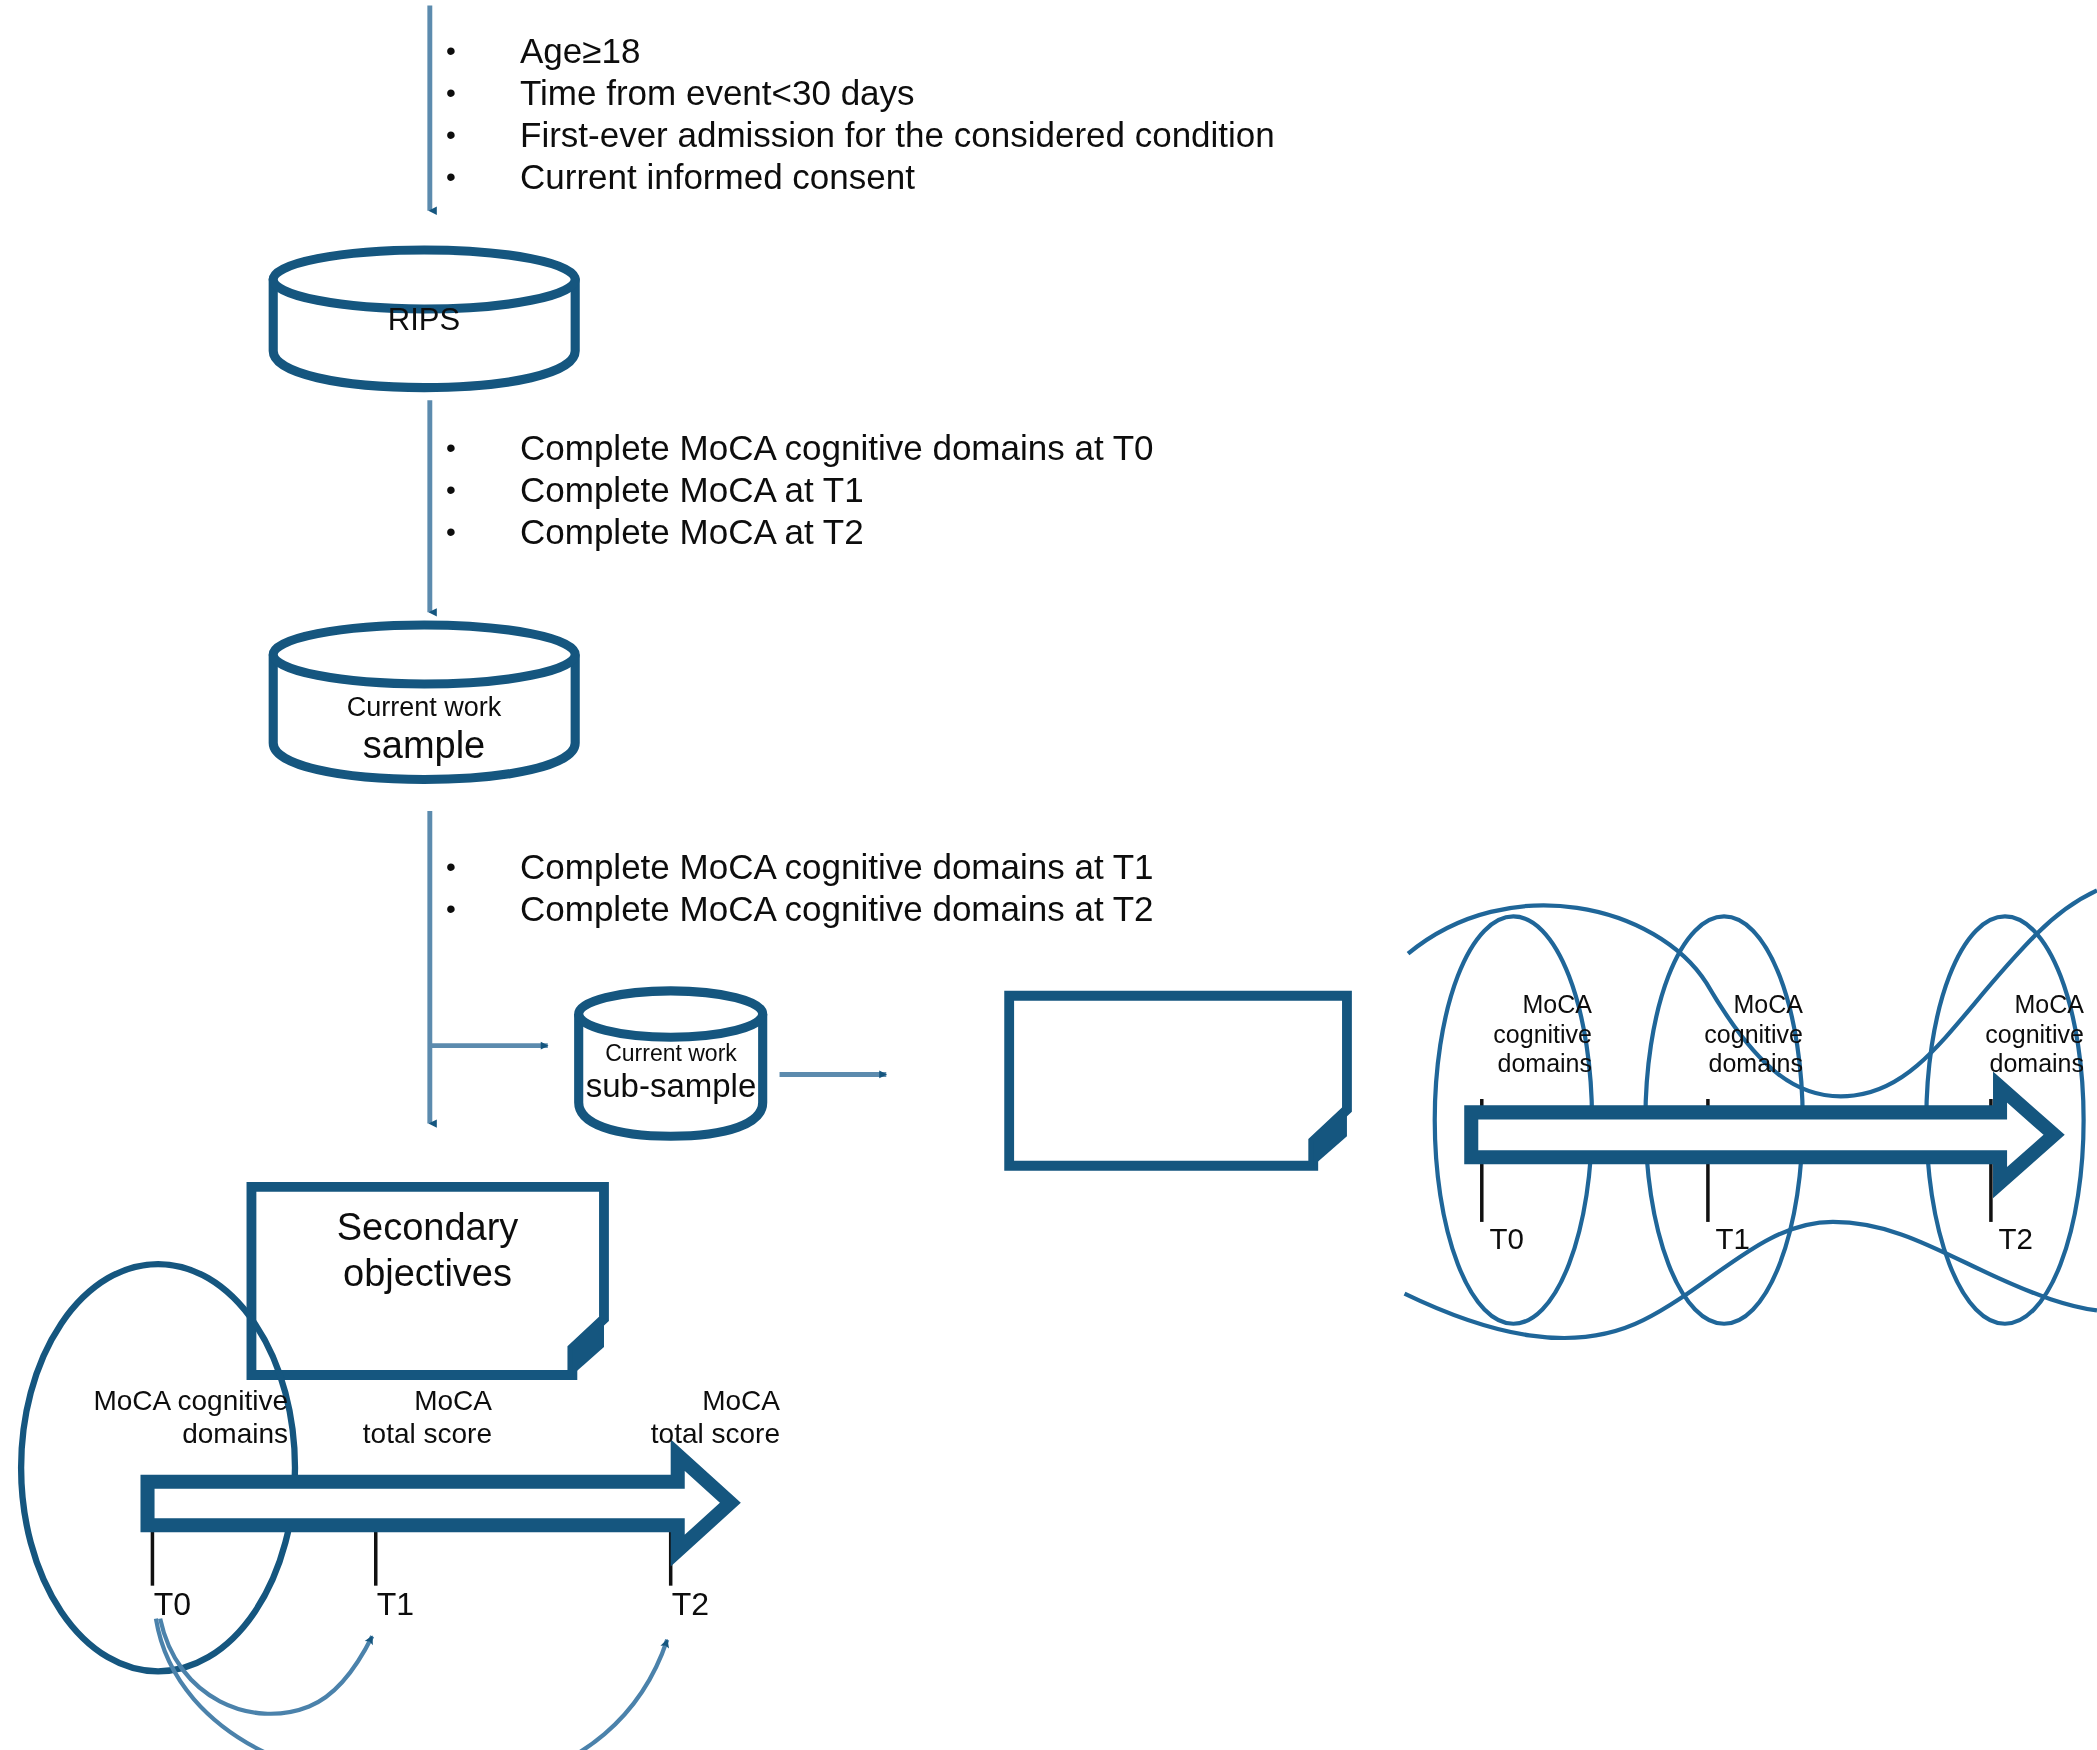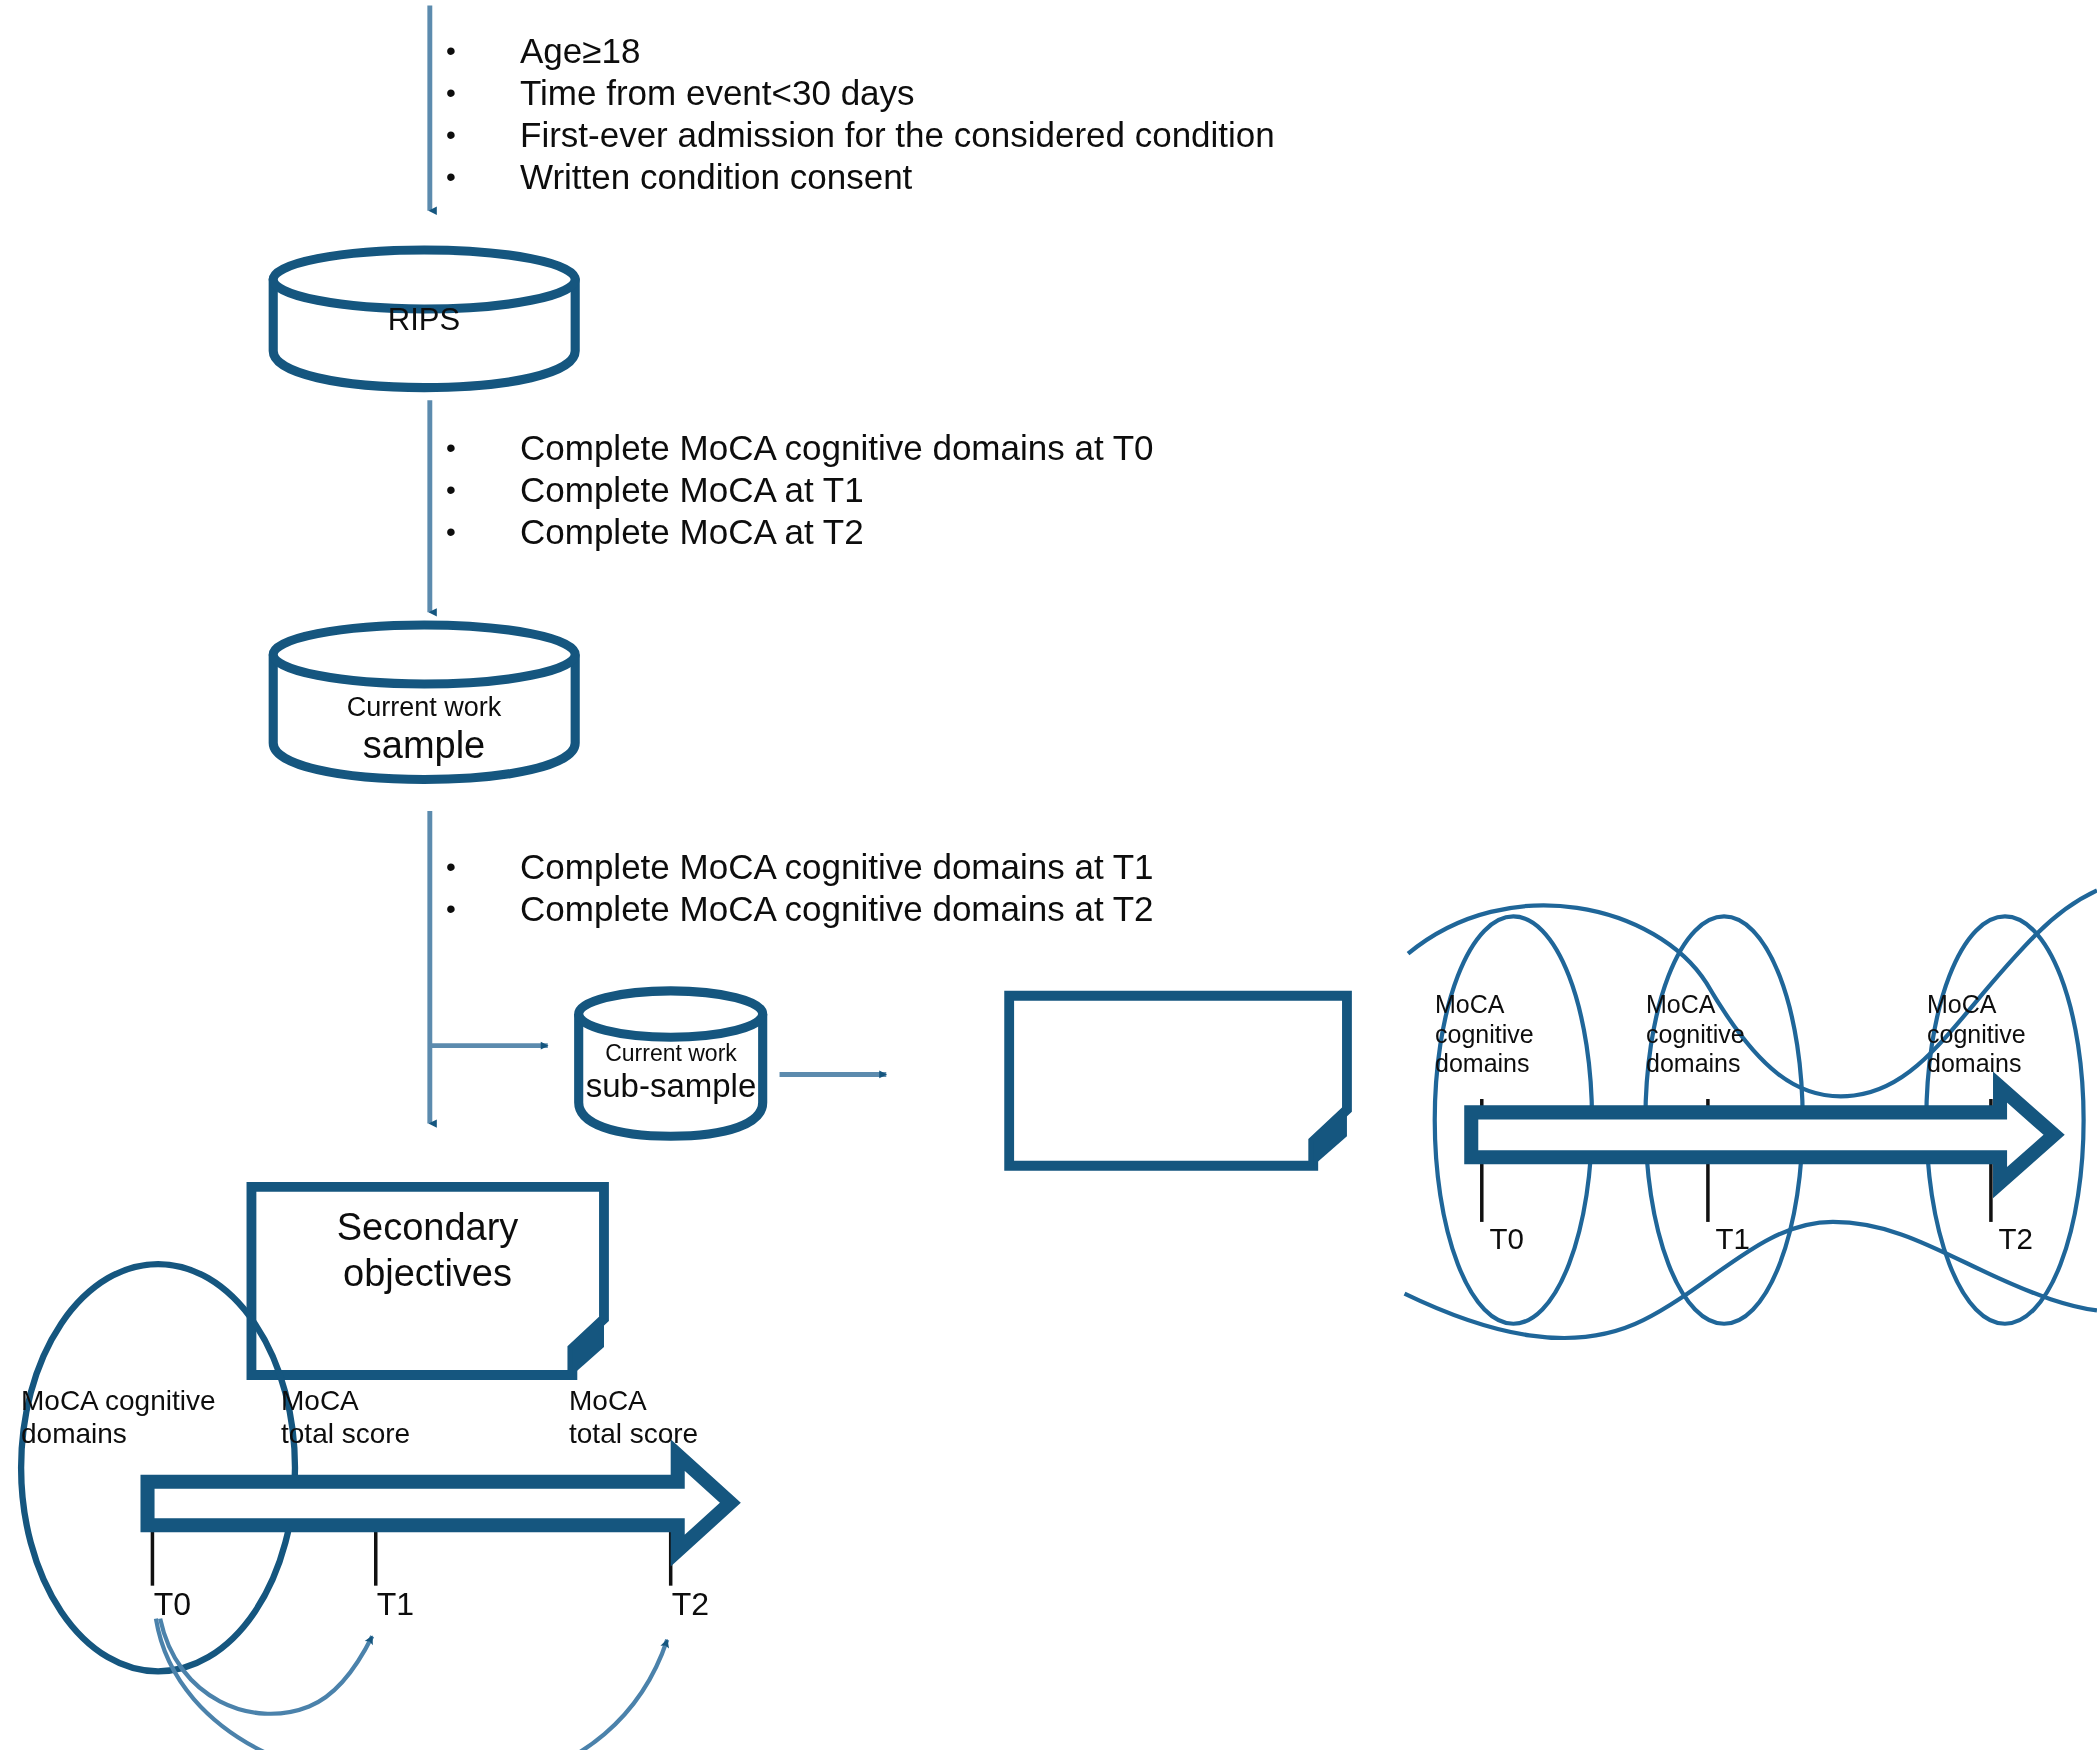--- a/index.html
+++ b/index.html
@@ -6,21 +6,21 @@
   body{font-family:"Liberation Sans",sans-serif;}
   #stage{position:relative;width:2097px;height:1750px;background:#fff;overflow:hidden;}
   #canvas{position:absolute;left:0;top:0;width:2097px;height:1750px;}
   .bullist{position:absolute;}
   .bullist .row{position:relative;height:42px;}
   .bullist .bul{position:absolute;left:0;top:0;font-size:28px;line-height:42px;color:#0d0d0d;}
   .bullist .lbl{position:absolute;left:74px;top:0;font-size:35px;line-height:42px;color:#0d0d0d;white-space:pre;}
 
   .cylLabel{position:absolute;text-align:center;color:#0d0d0d;line-height:1.15;}
   .boxLabel{position:absolute;text-align:center;color:#0d0d0d;line-height:1.2;}
-  .ellLabel{position:absolute;text-align:left;color:#0d0d0d;line-height:1.18;}
+  .ellLabel{position:absolute;text-align:right;color:#0d0d0d;line-height:1.18;}
   .tLabel{position:absolute;text-align:right;color:#0d0d0d;}
 </style>
 </head>
 <body>
 
 <div id="stage">
 
   <svg id="canvas" viewBox="0 0 2986 2492" xmlns="http://www.w3.org/2000/svg">
 
     <defs>
@@ -134,21 +134,21 @@
     <div class="row">
         <span class="bul">•</span>
         <span class="lbl">Time from event&lt;30 days</span>
       </div>
     <div class="row">
         <span class="bul">•</span>
         <span class="lbl">First-ever admission for the considered condition</span>
       </div>
     <div class="row">
         <span class="bul">•</span>
-        <span class="lbl">Written condition consent</span>
+        <span class="lbl">Current informed consent</span>
       </div>
   </div>
 
   <div class="cylLabel" style="left:273px; top:302px; width:302px; font-size:31px;">RIPS</div>
 
   <div class="bullist" style="left:446px; top:427px;">
     <div class="row">
         <span class="bul">•</span>
         <span class="lbl">Complete MoCA cognitive domains at T0</span>
       </div>

